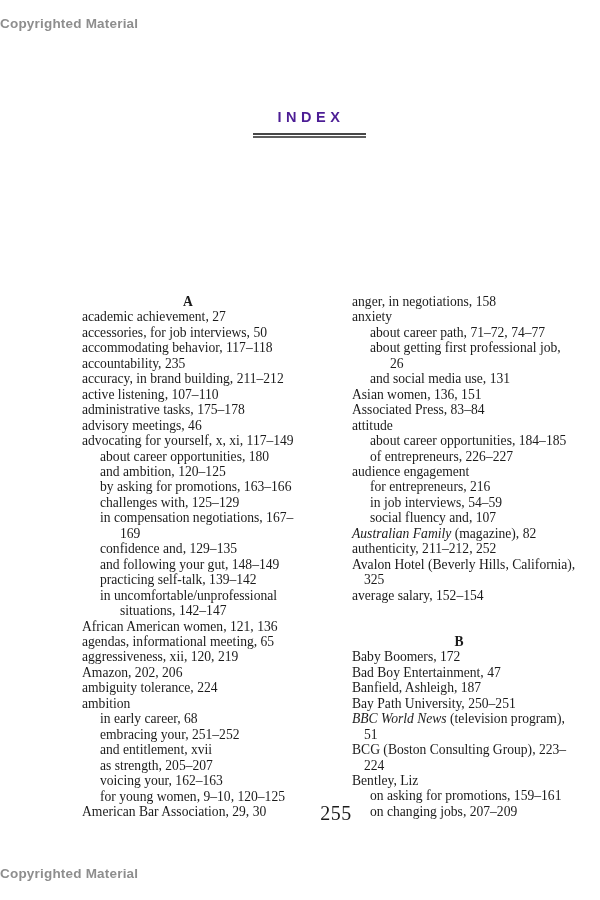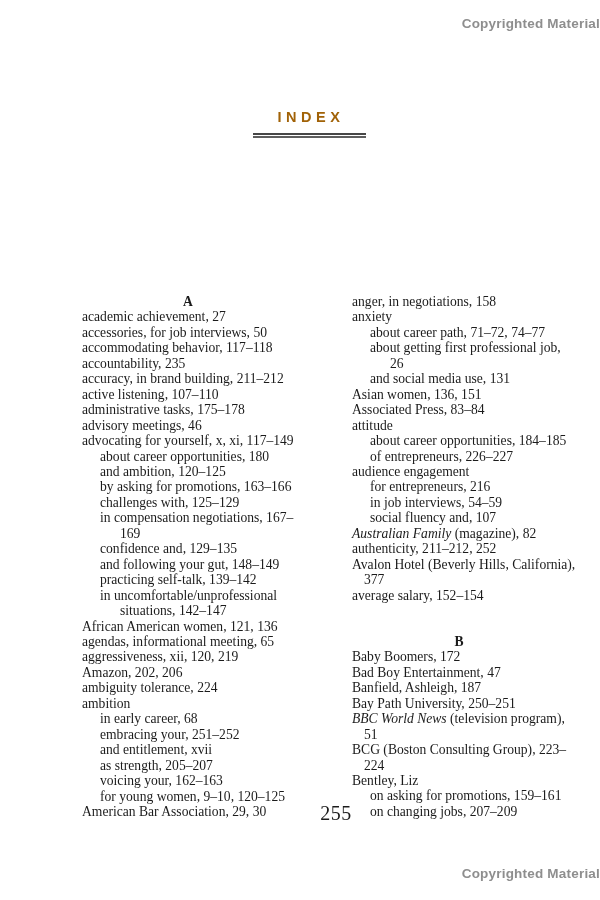--- a/index.html
+++ b/index.html
@@ -8,21 +8,21 @@
     background: #ffffff;
     position: relative;
     overflow: hidden;
     font-family: "Liberation Serif", serif;
     color: #1b1b1b;
   }
   .watermark {
     position: absolute;
     left: 0;
     width: 600px;
-    text-align: right;
+    text-align: left;
     font-family: "Liberation Sans", sans-serif;
     font-weight: bold;
     font-size: 13.5px;
     line-height: 16px;
     color: #8e8e8e;
     letter-spacing: 0.2px;
   }
   #wm-top { top: 16px; }
   #wm-bottom { top: 866px; }
 
@@ -33,21 +33,21 @@
     width: 455px;
     text-align: center;
   }
   .index-title {
     font-family: "Liberation Sans", sans-serif;
     font-weight: bold;
     font-size: 14.5px;
     line-height: 18px;
     letter-spacing: 4.5px;
     text-indent: 3px;
-    color: #a16207;
+    color: #4c1d95;
   }
   .double-rule {
     width: 113px;
     margin: 7px auto 0;
     height: 5px;
     border-top: 2px solid #474747;
     border-bottom: 2px solid #5e5e5e;
   }
 
   .col {
@@ -139,21 +139,21 @@
     <div class="ln e">attitude</div>
     <div class="ln s">about career opportunities, 184–185</div>
     <div class="ln s">of entrepreneurs, 226–227</div>
     <div class="ln e">audience engagement</div>
     <div class="ln s">for entrepreneurs, 216</div>
     <div class="ln s">in job interviews, 54–59</div>
     <div class="ln s">social fluency and, 107</div>
     <div class="ln e"><em>Australian Family</em> (magazine), 82</div>
     <div class="ln e">authenticity, 211–212, 252</div>
     <div class="ln e">Avalon Hotel (Beverly Hills, California),</div>
-    <div class="ln w">377</div>
+    <div class="ln w">325</div>
     <div class="ln e">average salary, 152–154</div>
     <div class="ln gap"></div>
     <div class="ln gap"></div>
     <div class="ln h">B</div>
     <div class="ln e">Baby Boomers, 172</div>
     <div class="ln e">Bad Boy Entertainment, 47</div>
     <div class="ln e">Banfield, Ashleigh, 187</div>
     <div class="ln e">Bay Path University, 250–251</div>
     <div class="ln e"><em>BBC World News</em> (television program),</div>
     <div class="ln w">51</div>

